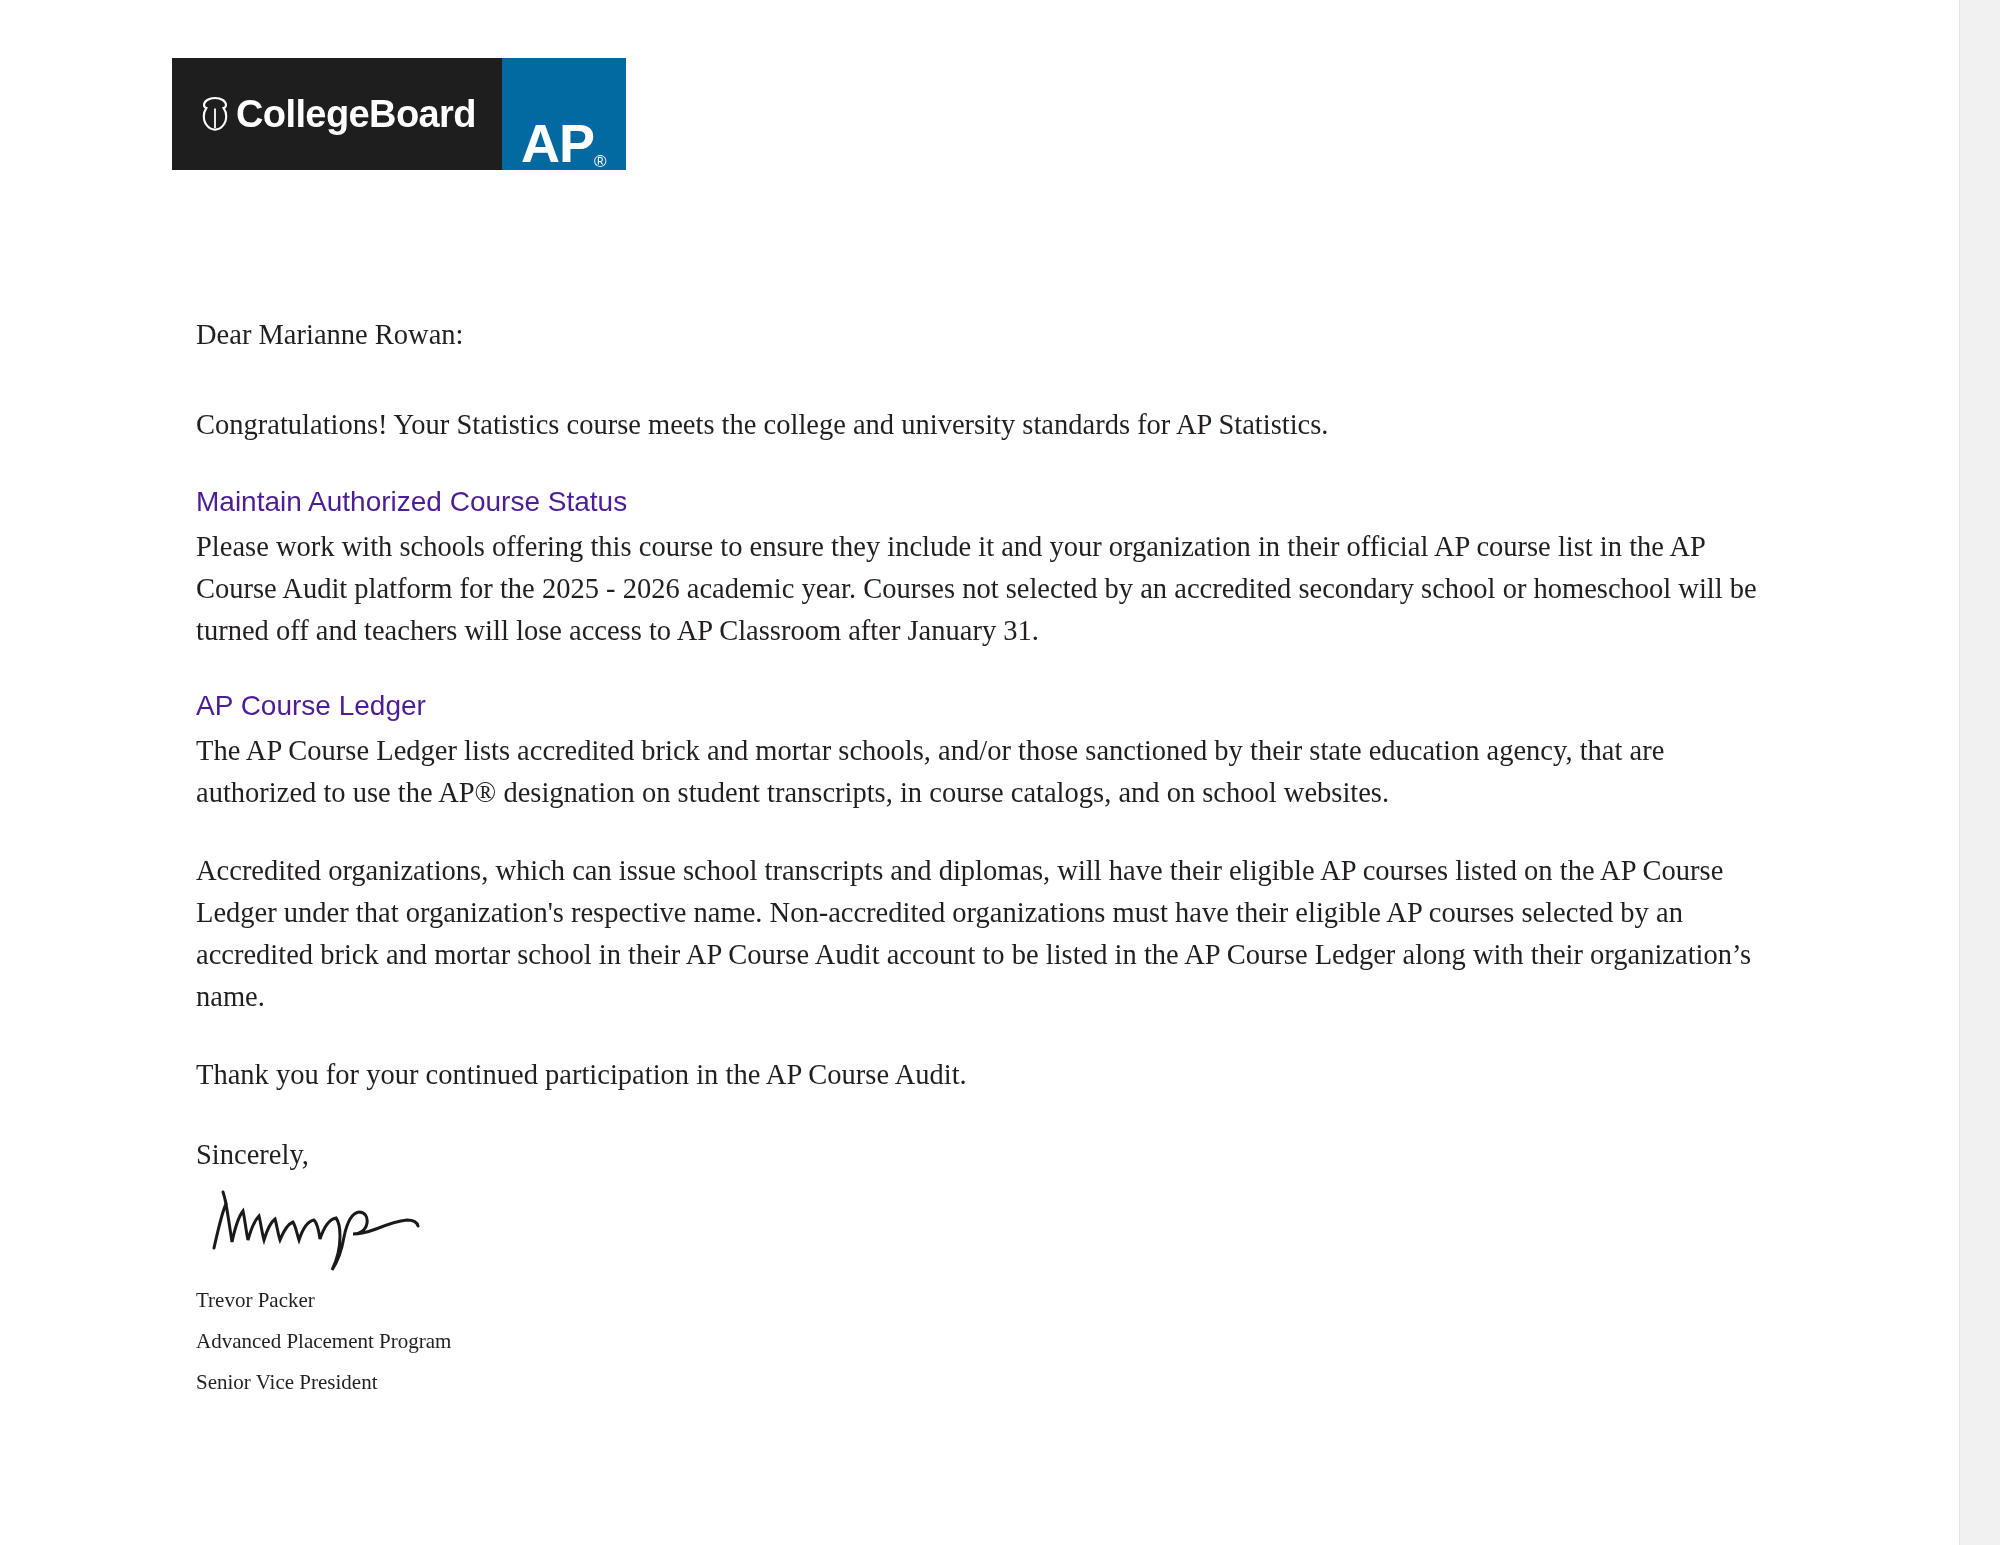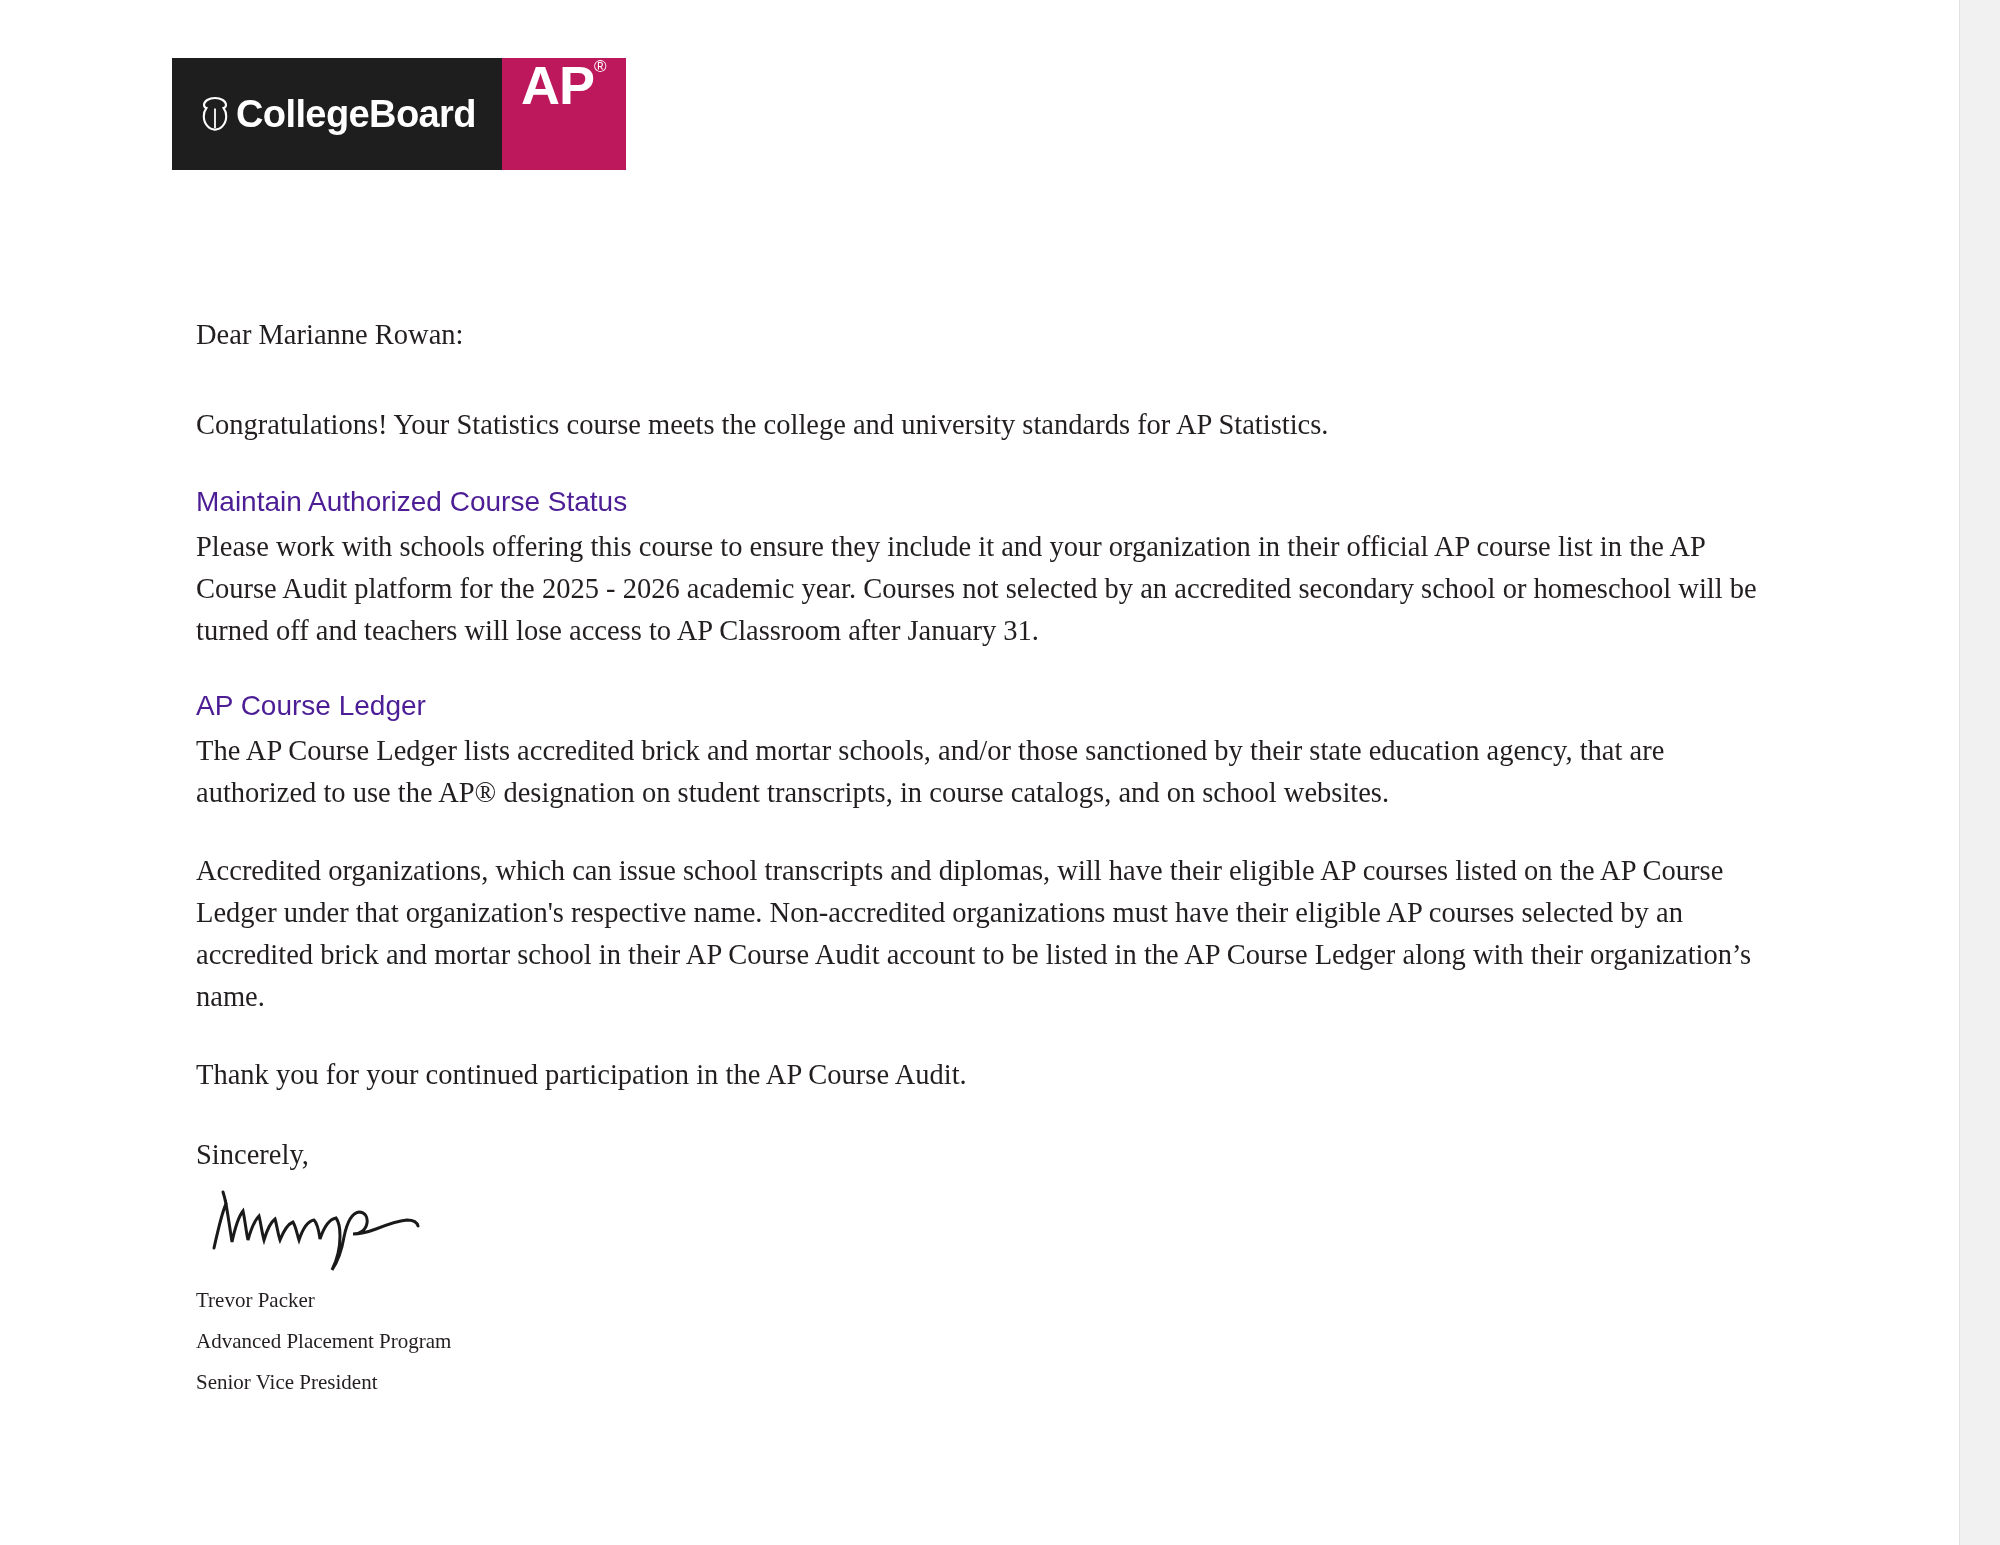--- a/index.html
+++ b/index.html
@@ -58,25 +58,25 @@
     display: block;
   }
   .logo-cb .cb-text {
     font-family: "Liberation Sans", sans-serif;
     font-weight: bold;
     font-size: 38px;
     letter-spacing: -0.6px;
     white-space: nowrap;
   }
   .logo-ap {
-    background: #be185d;
+    background: #0369a1;
     color: #ffffff;
     width: 124px;
     display: flex;
-    align-items: flex-start;
+    align-items: flex-end;
     justify-content: center;
     position: relative;
   }
   .logo-ap .ap-text {
     font-family: "Liberation Sans", sans-serif;
     font-weight: bold;
     font-size: 54px;
     letter-spacing: -1px;
     line-height: 1;
   }

